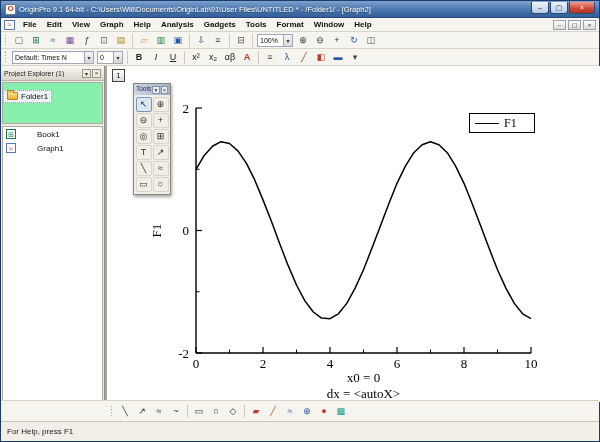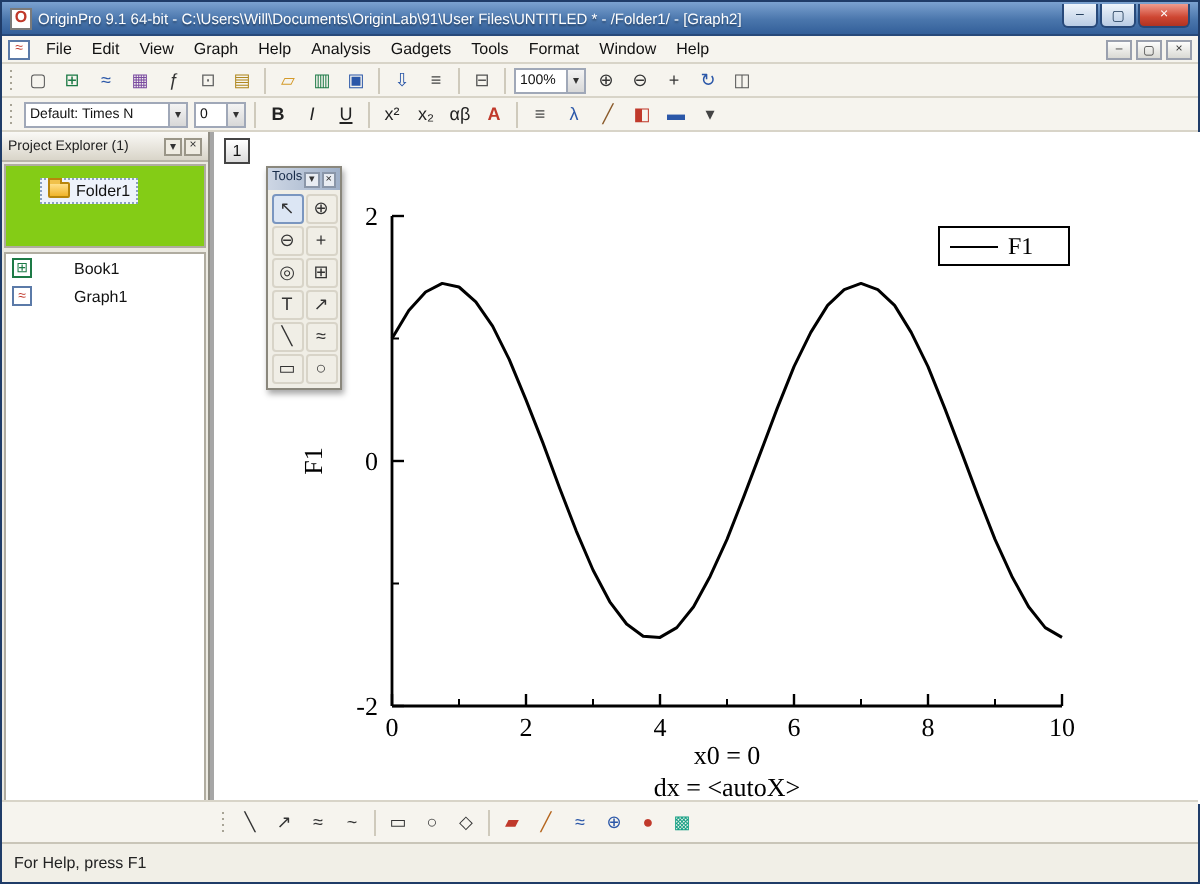--- a/index.html
+++ b/index.html
@@ -22,21 +22,21 @@
   .win-btn.min,.win-btn.max{width:18px;background:linear-gradient(#eef4fb,#b9cce4);}
   .win-btn.close{width:26px;background:linear-gradient(#f09c8e,#ce4632 60%,#b03322);color:#fff;}
 
   
   .menubar{position:absolute;top:17px;left:0;right:0;height:14px;background:#f6f4ee;
     border-bottom:1px solid #d8d4c8;display:flex;align-items:center;padding:0 3px;}
   .child-icon{width:11px;height:10px;border:1px solid #5b7aa8;background:#fff;margin-right:3px;
     display:flex;align-items:center;justify-content:center;}
   .child-icon span{font-size:7px;color:#c0392b;line-height:1;}
   .menu-items{display:flex;flex:1;height:14px;}
-  .menu-item{font-size:8px;line-height:14px;padding:0 5px;color:#111;}
+  .menu-item{font-size:8px;line-height:14px;padding:0 5px;color:#111;font-weight:bold;}
   .menu-controls{display:flex;gap:2px;}
   .child-btn{width:13px;height:10px;border:1px solid #9aa0ae;background:linear-gradient(#fdfdfc,#d9d9d4);
     font-size:6px;display:flex;align-items:center;justify-content:center;color:#333;}
 
   
   .toolbar{position:absolute;left:0;right:0;height:17px;background:#f6f4ee;
     border-bottom:1px solid #d8d4c8;display:flex;align-items:center;padding:0 2px;gap:1px;}
   #toolbar1{top:31px;}
   #toolbar2{top:48px;}
   .toolbar.bottom{top:auto;bottom:20px;height:21px;border-bottom:none;border-top:1px solid #d8d4c8;
@@ -55,21 +55,21 @@
 
   
   .main{position:absolute;top:65px;left:0;width:600px;height:336px;display:flex;}
   .project-explorer{width:104px;background:#eceae2;border-right:1px solid #8f8d84;
     display:flex;flex-direction:column;}
   .pe-header{height:15px;background:linear-gradient(#faf9f6,#d9d5c9);border-bottom:1px solid #b8b4a8;
     display:flex;align-items:center;font-size:7px;padding:0 3px;color:#222;}
   .pe-title{flex:1;white-space:nowrap;overflow:hidden;}
   .pe-btn{width:9px;height:9px;display:flex;align-items:center;justify-content:center;font-size:6px;
     border:1px solid #9a9688;background:#efece2;margin-left:1px;color:#333;}
-  .pe-tree{height:42px;background:#84cc16;border:1px solid #b0aca0;margin:1px;padding:3px 17px;}
+  .pe-tree{height:42px;background:#86efac;border:1px solid #b0aca0;margin:1px;padding:3px 0;}
   .pe-folder{display:inline-flex;align-items:center;gap:3px;font-size:8px;color:#111;
     border:1px dotted #8aa0c0;background:#eef3fb;padding:1px 3px;}
   .folder-icon{width:11px;height:8px;background:linear-gradient(#ffe08a,#f0b429);
     border:1px solid #b8860b;border-radius:1px;position:relative;flex:0 0 auto;}
   .folder-icon::before{content:"";position:absolute;top:-3px;left:-1px;width:5px;height:2px;
     background:#f0c14b;border:1px solid #b8860b;border-bottom:none;}
   .pe-list-wrap{flex:1;display:flex;flex-direction:column;margin:1px;border:1px solid #b0aca0;background:#fff;}
   .pe-list-header{height:13px;background:linear-gradient(#fcfbf8,#e2ded2);border-bottom:1px solid #c4c0b2;
     font-size:7.5px;display:flex;align-items:center;padding-left:15px;color:#333;}
   .pe-item{height:14px;display:flex;align-items:center;gap:21px;padding-left:3px;font-size:8px;color:#111;}

